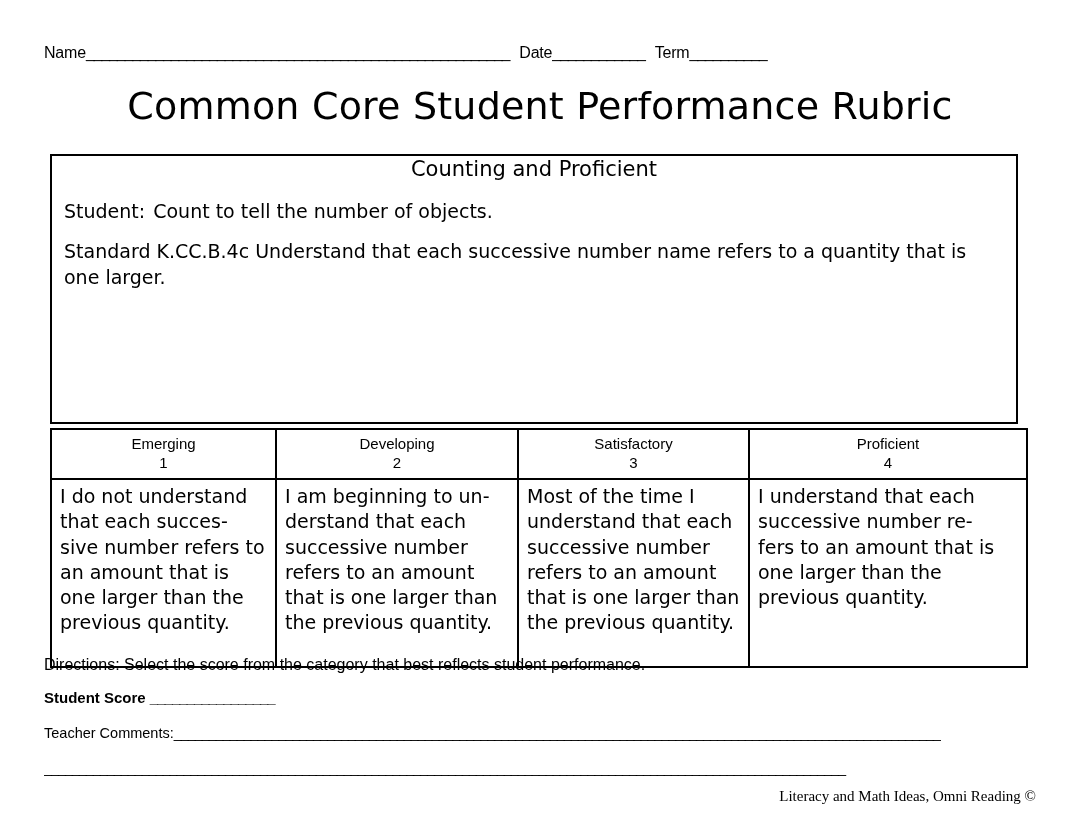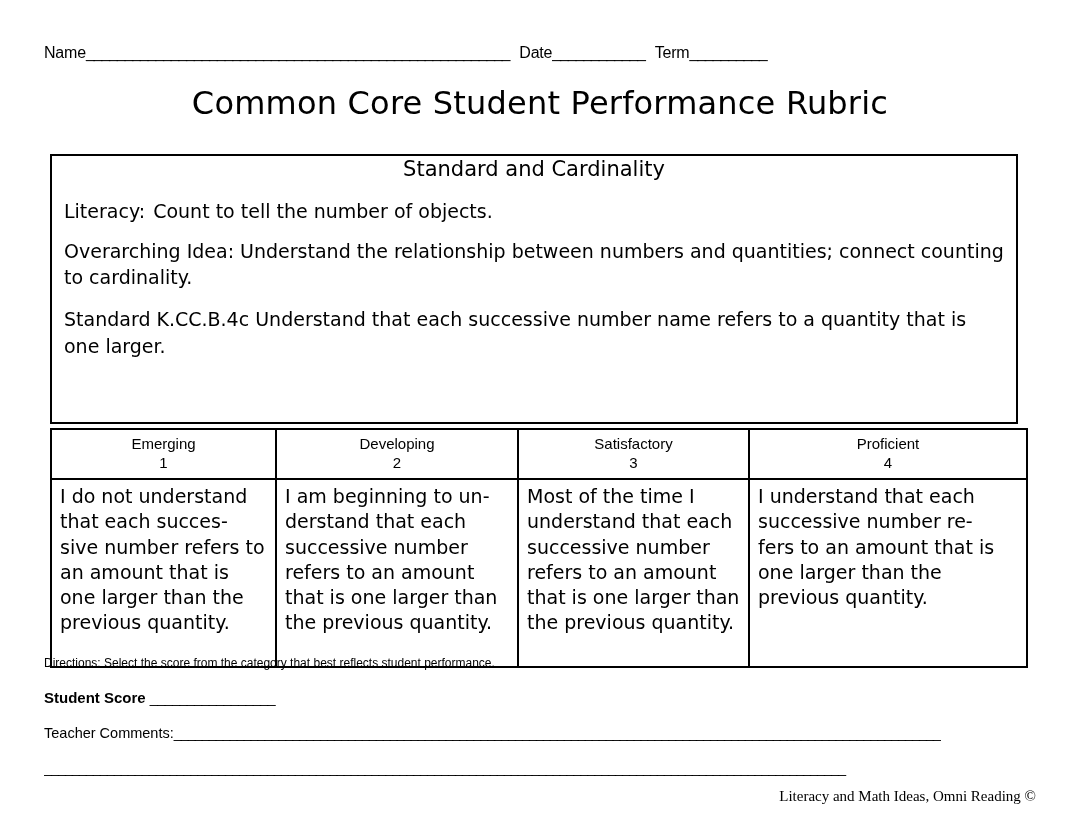--- a/index.html
+++ b/index.html
@@ -40,21 +40,21 @@
   .gap-sm { display: inline-block; width: 10px; }
 
   
   .doc-title {
     position: absolute;
     left: 0;
     top: 84px;
     width: 1080px;
     text-align: center;
     font-family: "DejaVu Sans", sans-serif;
-    font-size: 32px;
+    font-size: 38px;
     letter-spacing: 0.2px;
   }
   .doc-subtitle {
     position: absolute;
     left: 0;
     top: 124px;
     width: 1080px;
     text-align: center;
     font-size: 17px;
   }
@@ -131,31 +131,31 @@
   .col2 { width: 240px; }
   .col3 { width: 229px; }
   .col4 { width: 276px; margin-left: 12px; }
 
   
   .directions {
     position: absolute;
     left: 44px;
     top: 656px;
     width: 1000px;
-    font-size: 12px;
+    font-size: 16px;
   }
   .student-score {
     position: absolute;
     left: 44px;
     top: 689px;
     font-size: 15px;
     font-weight: bold;
     white-space: nowrap;
   }
-  .student-score .rule { letter-spacing: -1px; font-weight: normal; }
+  .student-score .rule { letter-spacing: -1px; font-weight: bold; }
   .teacher-comments {
     position: absolute;
     left: 44px;
     top: 725px;
     width: 1000px;
     font-size: 14.5px;
     white-space: nowrap;
     overflow: hidden;
   }
   .teacher-comments .rule { letter-spacing: -1.1px; }
@@ -184,24 +184,23 @@
 
 <div class="page">
 
   <div class="topline">
     <span class="lbl">Name</span><span class="rule">_______________________________________________________</span><span class="gap-sm"></span><span class="lbl">Date</span><span class="rule">____________</span><span class="gap-sm"></span><span class="lbl">Term</span><span class="rule">__________</span>
   </div>
 
   <div class="doc-title">Common Core Student Performance Rubric</div>
 
   <div class="info-box">
-    <div class="strand">Standard and Cardinality</div>
+    <div class="strand">Counting and Proficient</div>
     <div class="info-body">
-      <div class="info-line tight"><span>Literacy:</span><span class="spacer2"></span><span>Count to tell the number of objects.</span></div>
-      <div class="info-line">Overarching Idea: Understand the relationship between numbers and quantities; connect counting to cardinality.</div>
+      <div class="info-line tight"><span>Student:</span><span class="spacer2"></span><span>Count to tell the number of objects.</span></div>
       <div class="info-line last">Standard K.CC.B.4c Understand that each successive number name refers to a quantity that is one larger.</div>
     </div>
   </div>
 
   <table class="rubric">
     <thead>
       <tr>
         <th class="col1">
           <span class="lvl">Emerging</span>
           <span class="lvl">1</span>

